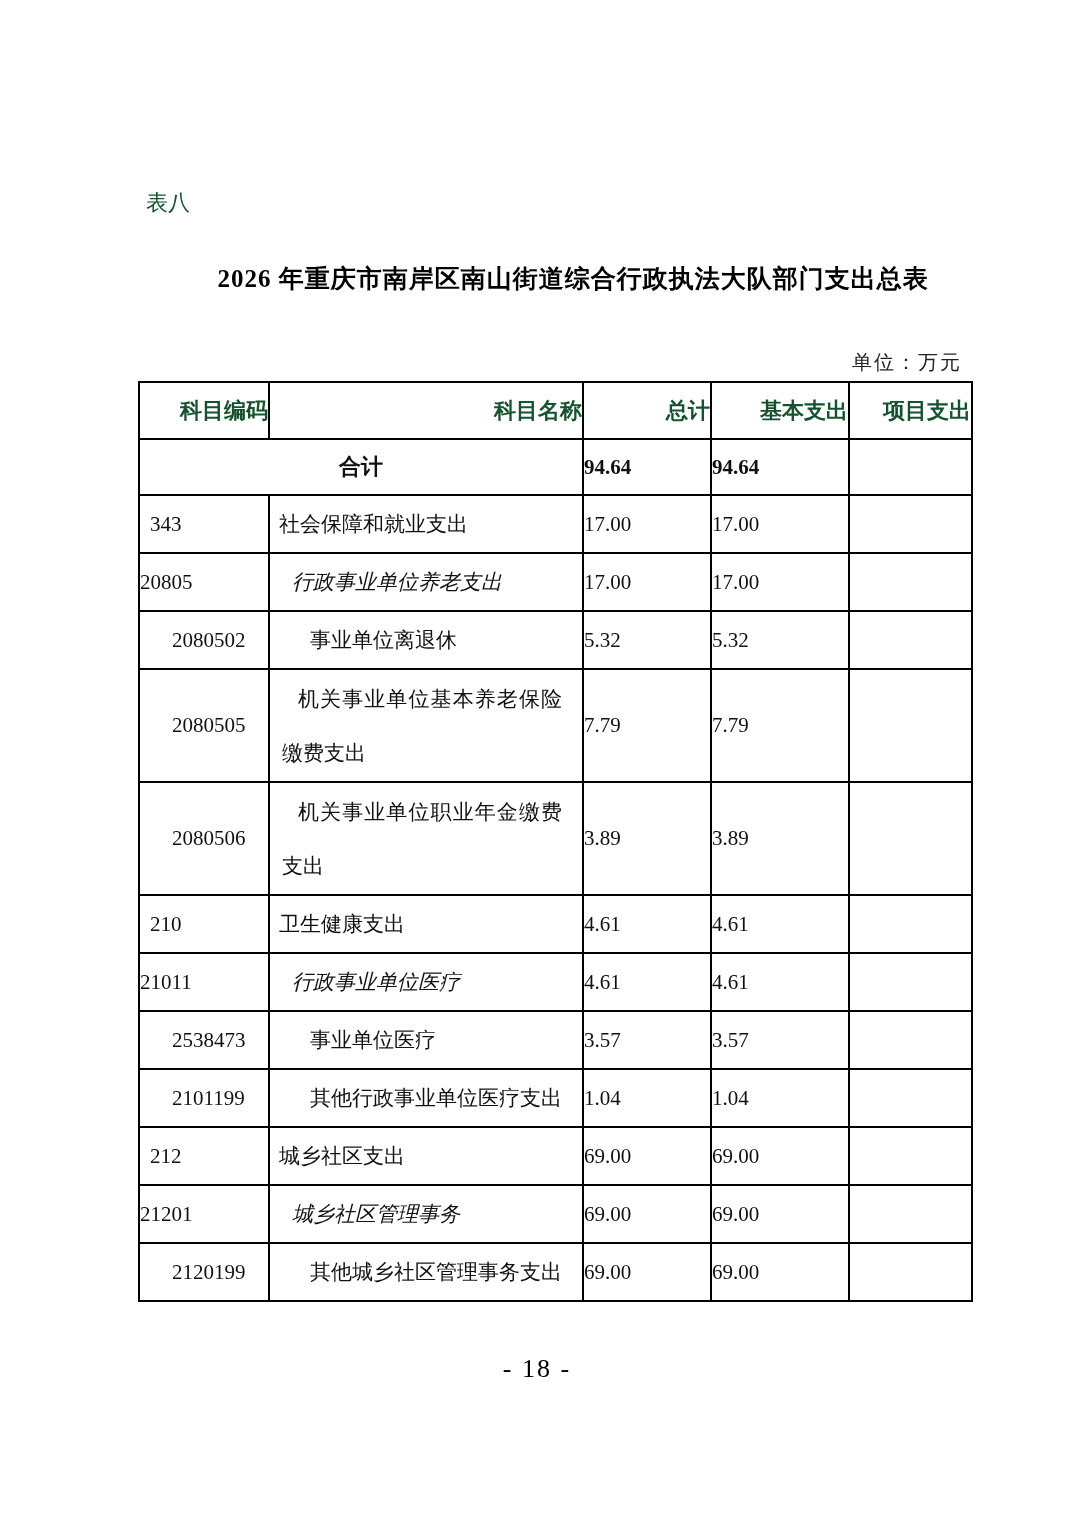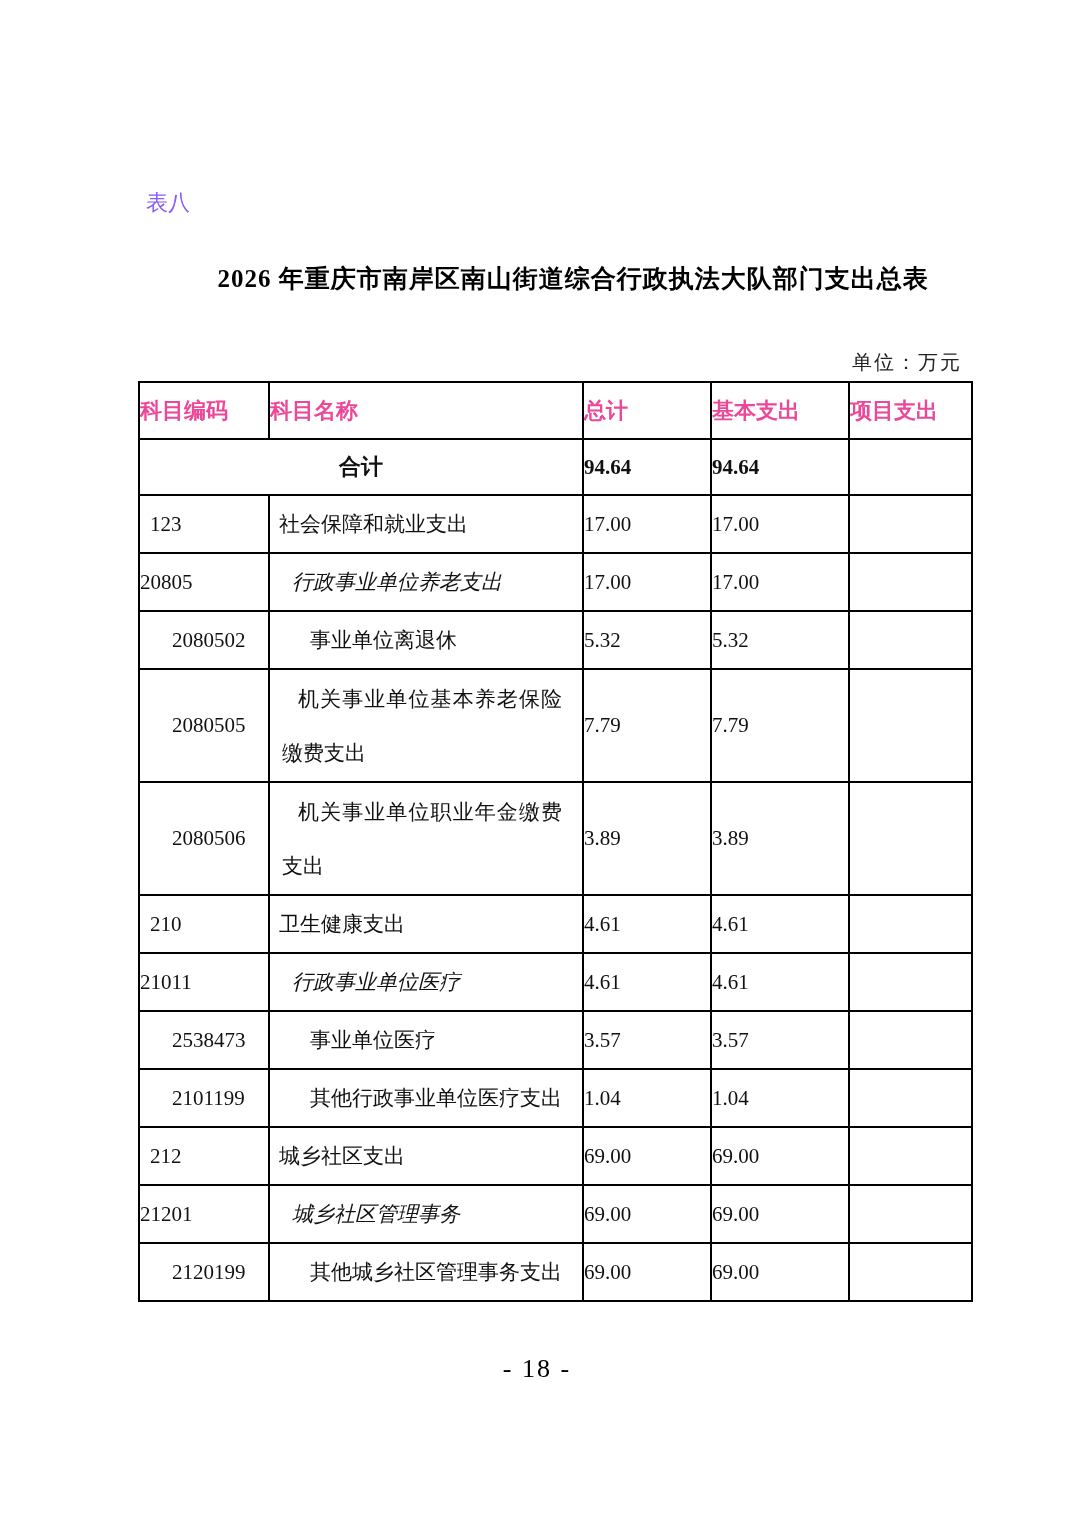--- a/index.html
+++ b/index.html
@@ -6,21 +6,21 @@
   .page{
     position:relative;
     width:1074px;height:1520px;
     background:#ffffff;
     color:#1a1a1a;
     font-family:"Liberation Serif","DejaVu Serif",serif;
     overflow:hidden;
   }
   .table-label{
     position:absolute;left:146px;top:188px;
-    font-size:22px;color:#8b5cf6;
+    font-size:22px;color:#14532d;
   }
   .doc-title{
     position:absolute;top:262px;left:0;width:100%;
     box-sizing:border-box;padding-left:72px;
     margin:0;text-align:center;
     font-size:25px;font-weight:700;letter-spacing:1px;color:#000;
   }
   .unit-note{
     position:absolute;top:349px;right:112px;
     font-size:20px;color:#222;letter-spacing:2px;
@@ -30,21 +30,21 @@
     width:833px;border-collapse:collapse;table-layout:fixed;
   }
   table.budget th,table.budget td{
     border:2px solid #000;
     padding:0;
     overflow:hidden;
   }
   table.budget thead tr{height:57px;}
   table.budget th{
     font-family:"Liberation Sans","DejaVu Sans",sans-serif;
-    font-size:22px;font-weight:700;text-align:left;vertical-align:middle;color:#ec4899;
+    font-size:22px;font-weight:700;text-align:right;vertical-align:middle;color:#14532d;
   }
   tr.row-single{height:58px;}
   tr.row-tall{height:113px;}
   tr.row-total{height:56px;}
   td{font-size:21px;vertical-align:middle;color:#111;}
   td.code{text-align:left;}
   td.code.lvl1{padding-left:10px;}
   td.code.lvl2{}
   td.code.lvl3{padding-left:32px;}
   td.name{text-align:left;}
@@ -99,21 +99,21 @@
     </thead>
     <tbody>
       <tr class="row-total">
         <td class="total-label" colspan="2">合计</td>
         <td class="num">94.64</td>
         <td class="num">94.64</td>
         <td class="num"></td>
       </tr>
 
       <tr class="row-single">
-        <td class="code lvl1">123</td>
+        <td class="code lvl1">343</td>
         <td class="name lvl1">社会保障和就业支出</td>
         <td class="num">17.00</td>
         <td class="num">17.00</td>
         <td class="num"></td>
       </tr>
 
       <tr class="row-single">
         <td class="code lvl2">20805</td>
         <td class="name lvl2">行政事业单位养老支出</td>
         <td class="num">17.00</td>

